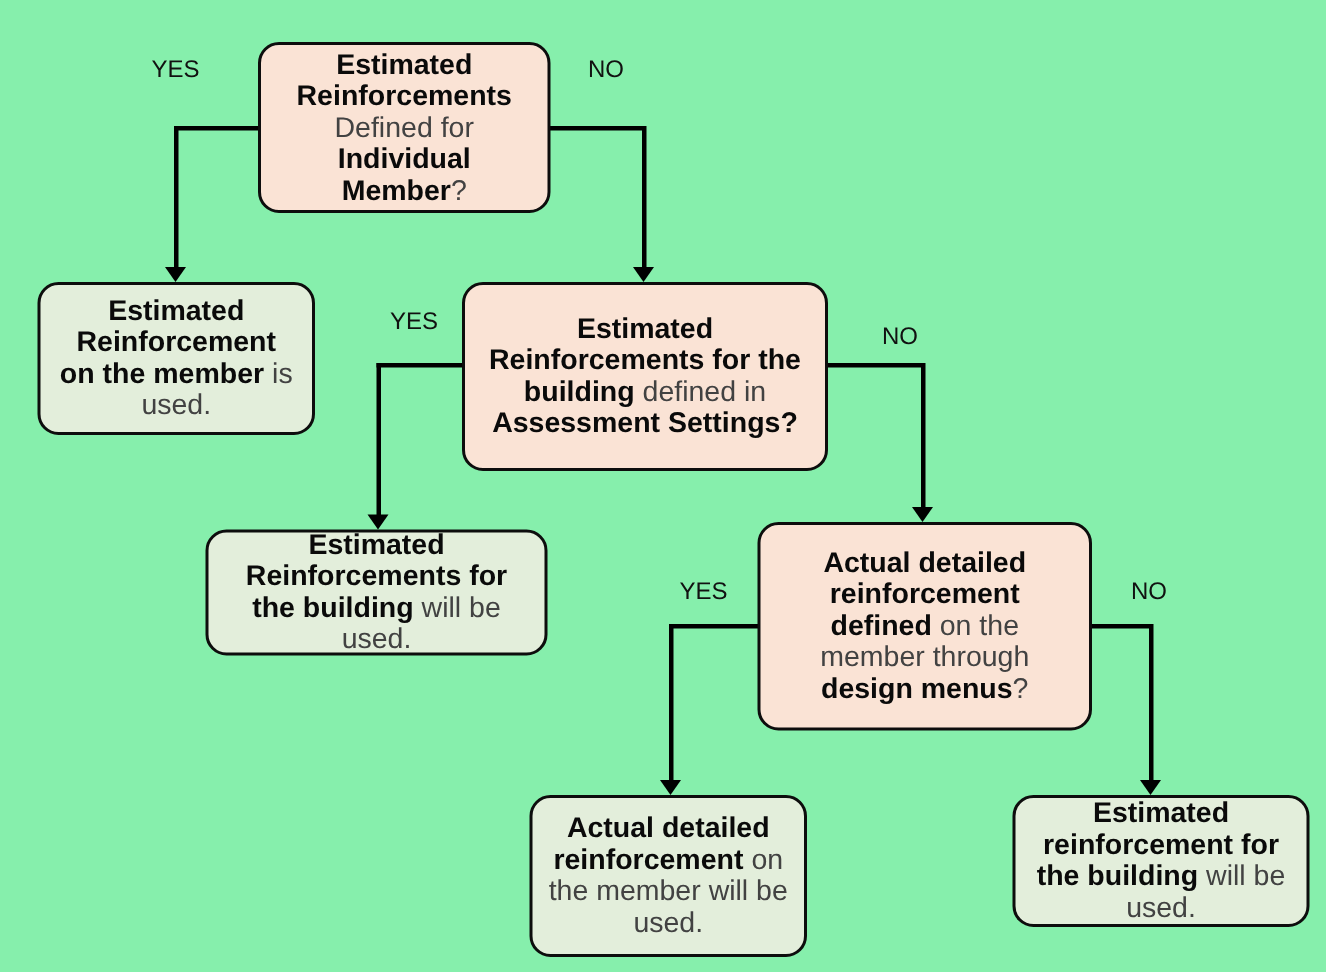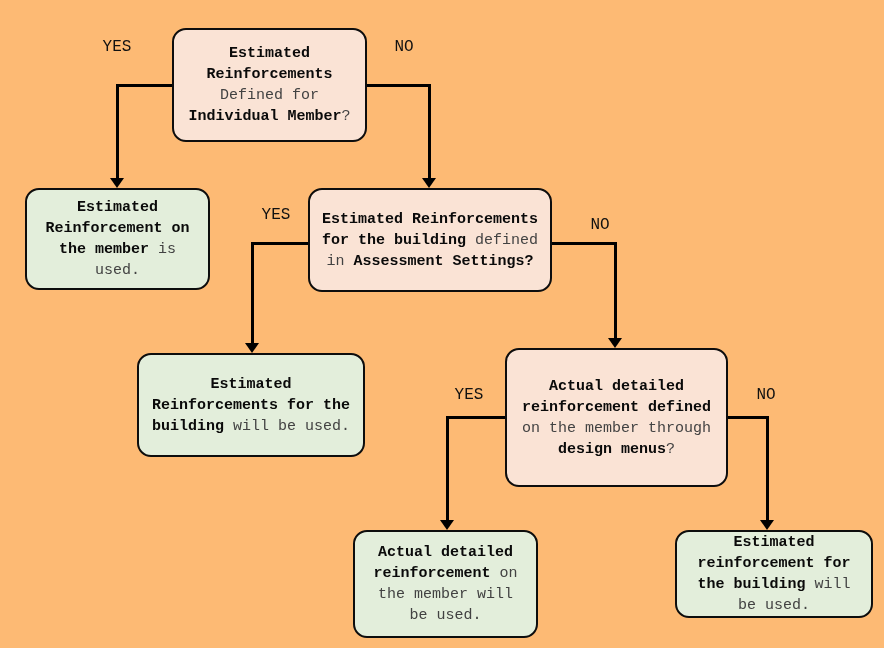--- a/index.html
+++ b/index.html
@@ -1,44 +1,44 @@
 <!DOCTYPE html>
 <html style="--decision-fill: #fae3d5; --result-fill: #e3eedb; --border-color: #0d0d0d; --line-color: #000000;"><head>
 <meta charset="utf-8">
 <style>
   html,body{margin:0;padding:0;background:#fff;}
   .canvas{
     position:relative;
     width:884px;height:648px;
-    background:#fdba74;
-    font-family:Liberation Mono, monospace;
+    background:#86efac;
+    font-family:Liberation Sans, sans-serif;
     overflow:hidden;
   }
   
   .node{
     position:absolute;
     box-sizing:border-box;
     border:2.5px solid var(--border-color,#0d0d0d);
     border-radius:14px;
     display:flex;align-items:center;justify-content:center;
     text-align:center;
   }
   .node .txt{
-    font-size:15px;line-height:21px;
+    font-size:19px;line-height:21px;
     padding:4px 10px;
   }
   .decision{background:var(--decision-fill,#fae3d5);}
   .result{background:var(--result-fill,#e3eedb);}
   .b{font-weight:700;color:#0a0a0a;}
   .r{font-weight:400;color:#424242;}
 
   .n-q1{left:172px;top:28px;width:195px;height:114px;}
   .n-r1{left:25px;top:188px;width:185px;height:102px;}
-  .n-q2{left:308px;top:188px;width:244px;height:104px;}
-  .n-r2{left:137px;top:353px;width:228px;height:104px;}
+  .n-q2{left:308px;top:188px;width:244px;height:126px;}
+  .n-r2{left:137px;top:353px;width:228px;height:84px;}
   .n-q3{left:505px;top:348px;width:223px;height:139px;}
   .n-r3{left:353px;top:530px;width:185px;height:108px;}
   .n-r4{left:675px;top:530px;width:198px;height:88px;}
 
   
   .line{position:absolute;background:var(--line-color,#000);}
   .l-q1y-h{left:116px;top:84px;width:57px;height:2.5px;}
   .l-q1y-v{left:116px;top:84px;width:2.5px;height:95px;}
   .l-q1n-h{left:366px;top:84px;width:64px;height:2.5px;}
   .l-q1n-v{left:428px;top:84px;width:2.5px;height:95px;}

